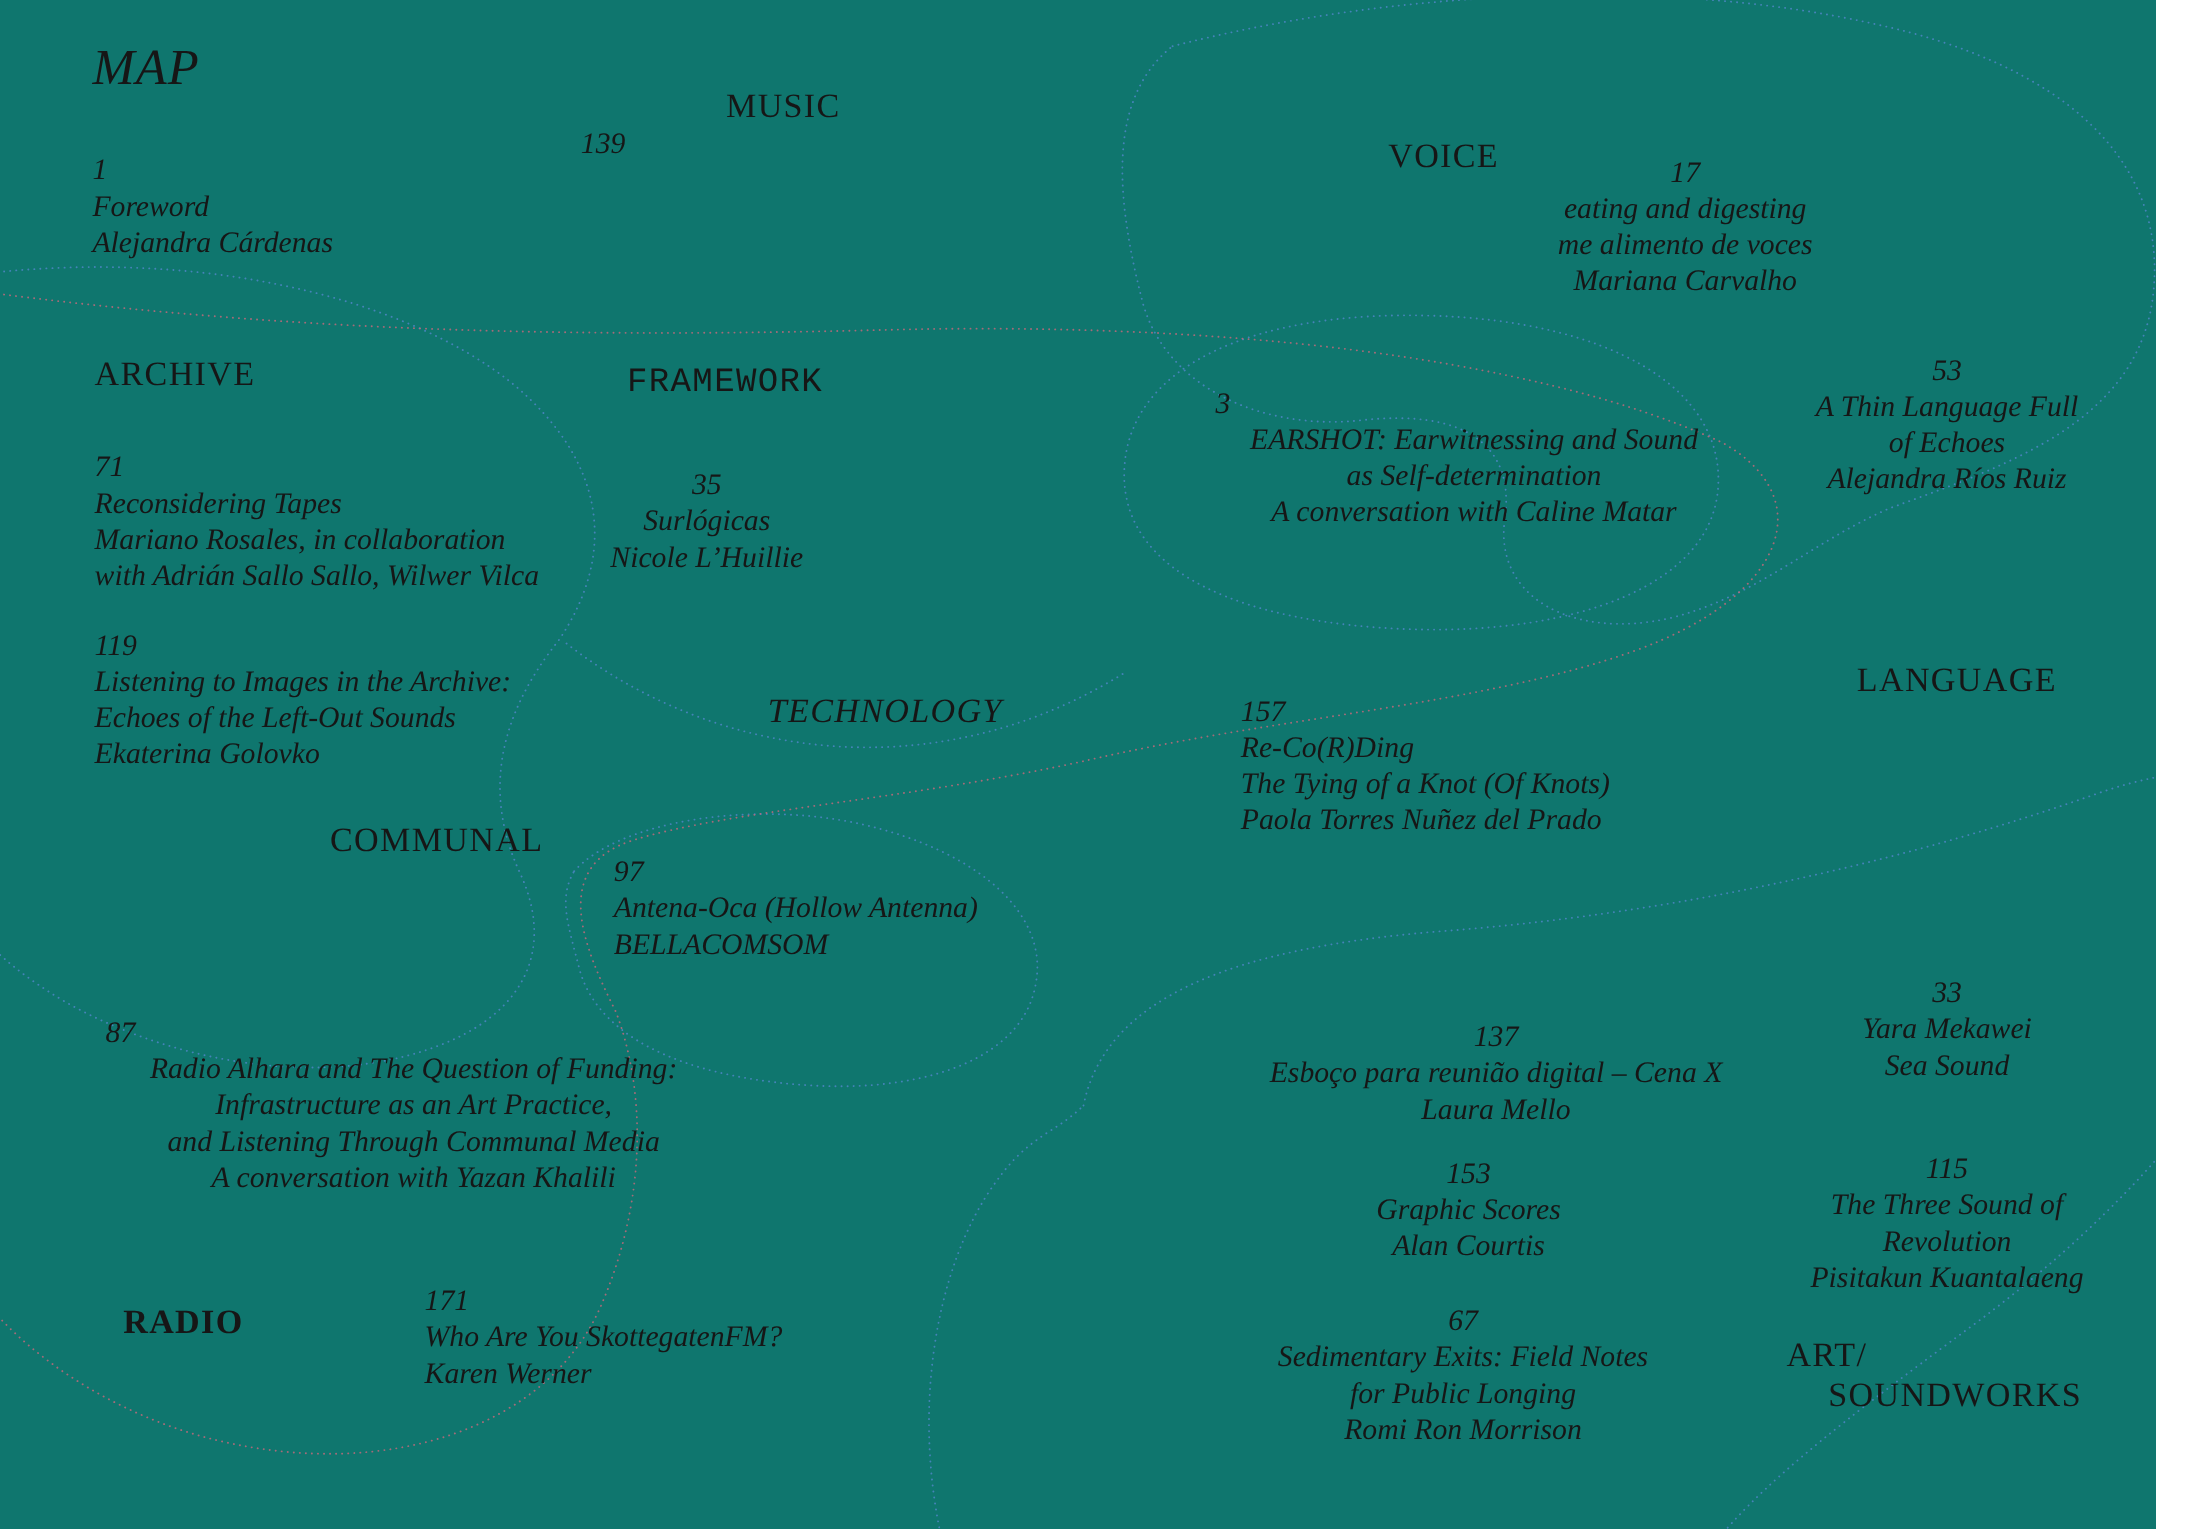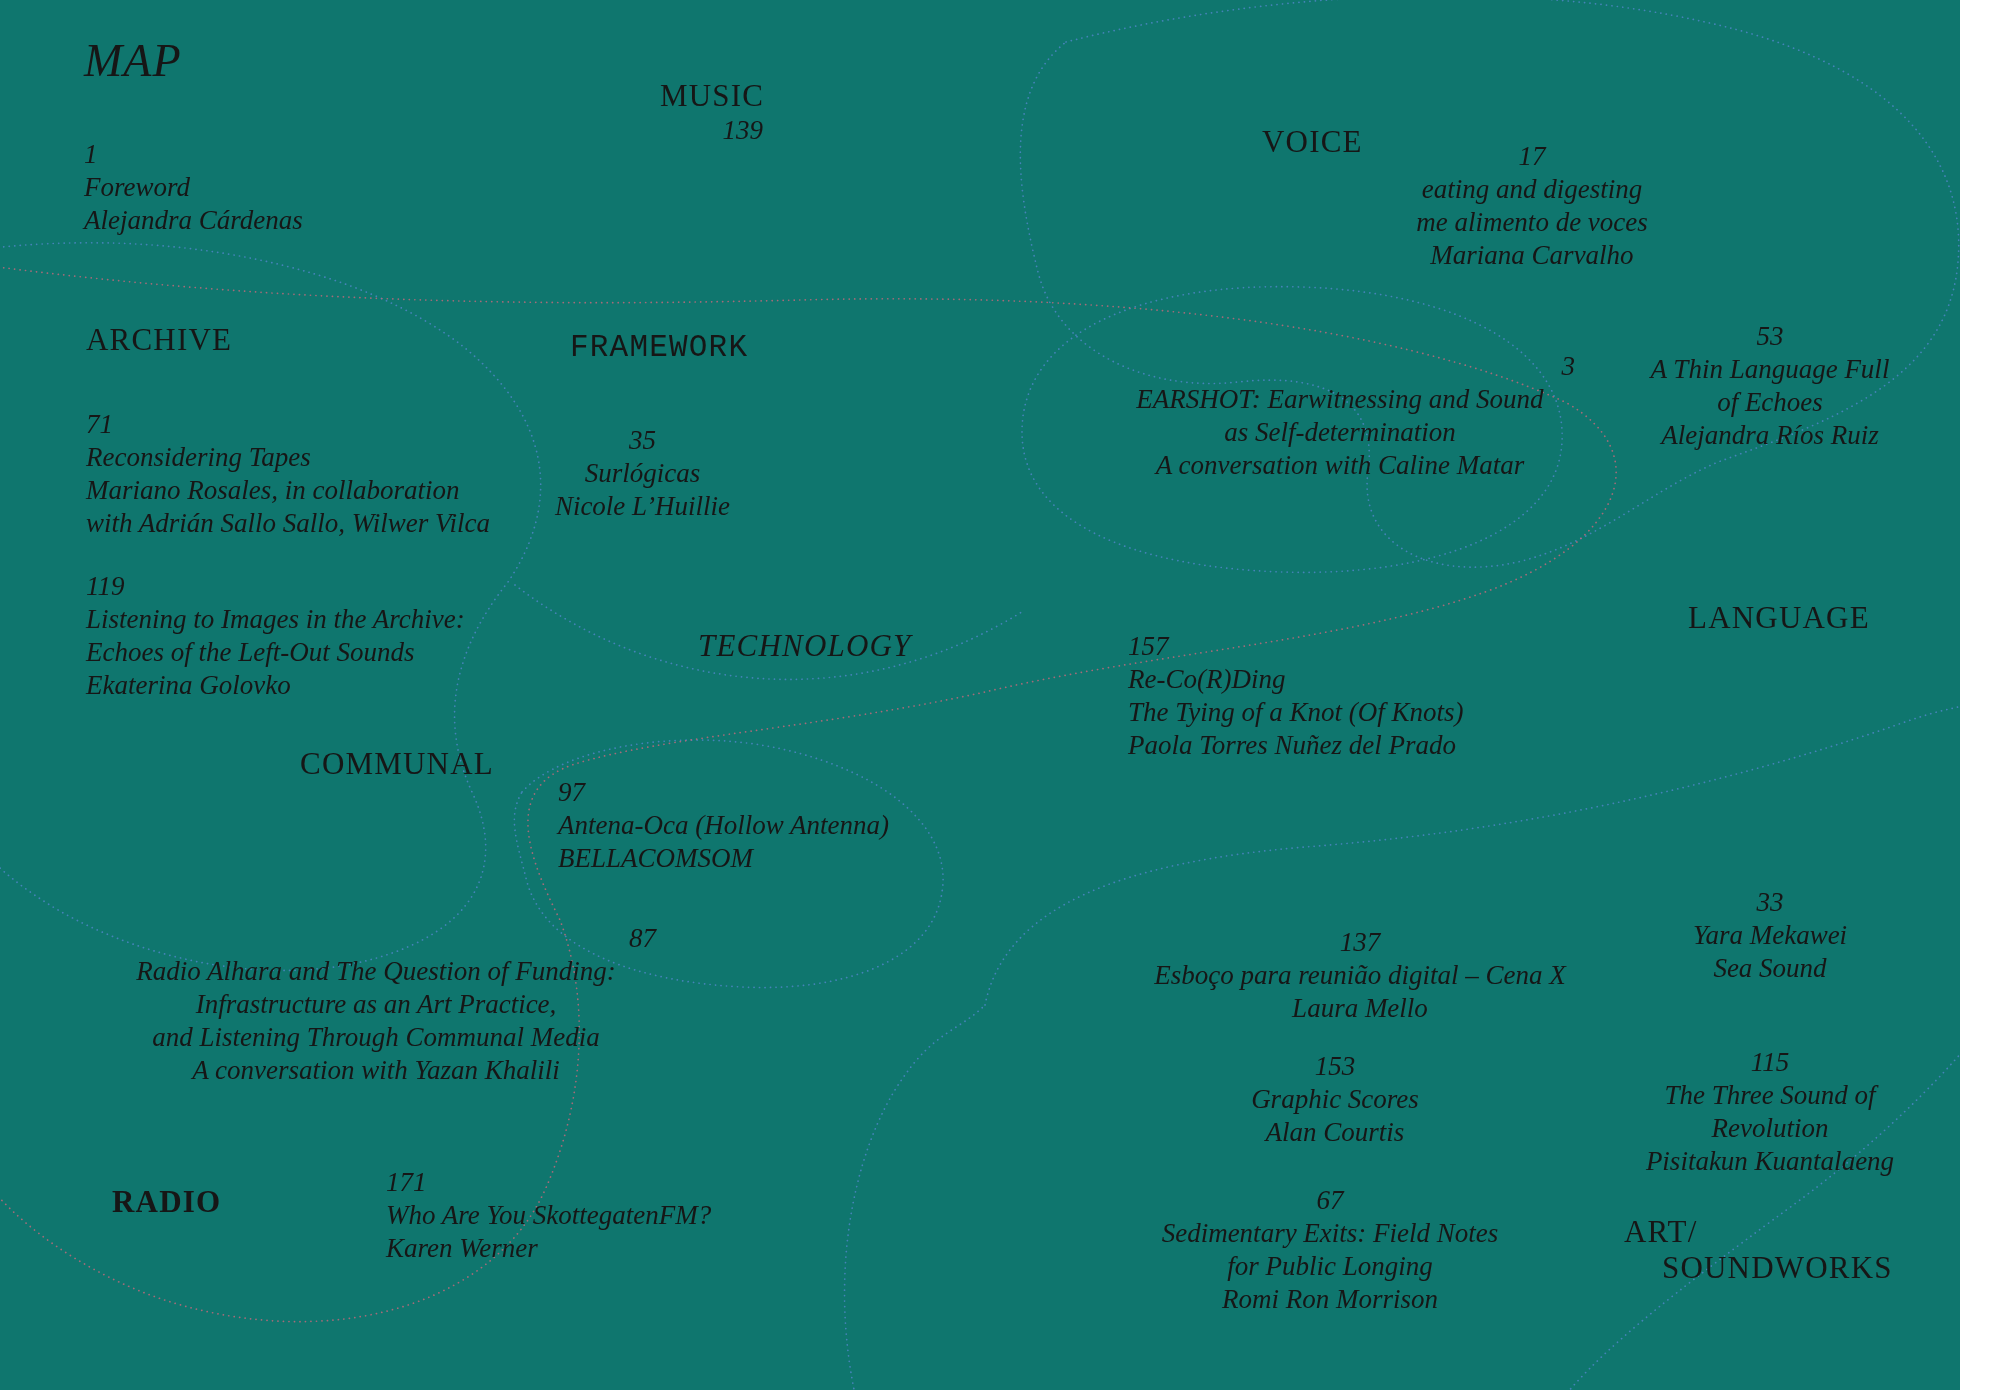--- a/index.html
+++ b/index.html
@@ -24,21 +24,21 @@
     white-space:nowrap;
   }
   .hdr .hdr-line2{display:block;margin-left:38px;}
   .entry{
     position:absolute;z-index:2;
     font-style:italic;
     font-size:27px;line-height:33px;
   }
   .entry .lines{white-space:pre-line;}
   .entry.center{text-align:center;}
-  .entry.num-left .num{text-align:right;}
+  .entry.num-left .num{text-align:left;}
 </style>
 </head>
 <body>
 
 <div id="canvas">
 
   <svg class="curves" width="2000" height="1390" viewBox="0 0 2000 1390">
     <path class="curve" d="M -40,252 C 170,222 365,268 465,348 C 550,418 562,502 508,582 C 452,652 440,722 472,792 C 505,862 478,922 395,952 C 285,992 148,962 58,910 C -12,868 -42,828 -52,788 Z" stroke="#4f86c6"></path>
     <path class="curve" d="M 1066,42 C 1260,-8 1510,-22 1705,22 C 1872,58 1968,142 1958,262 C 1948,382 1828,422 1718,462 C 1648,492 1598,542 1518,562 C 1428,582 1358,542 1368,472 C 1378,402 1328,372 1238,382 C 1148,392 1058,352 1038,272 C 1018,192 1002,92 1066,42 Z" stroke="#4f86c6"></path>
     <path class="curve" d="M 1022,432 C 1022,332 1142,282 1302,287 C 1462,292 1567,352 1562,442 C 1557,532 1432,577 1282,572 C 1132,567 1022,522 1022,432 Z" stroke="#4f86c6"></path>

